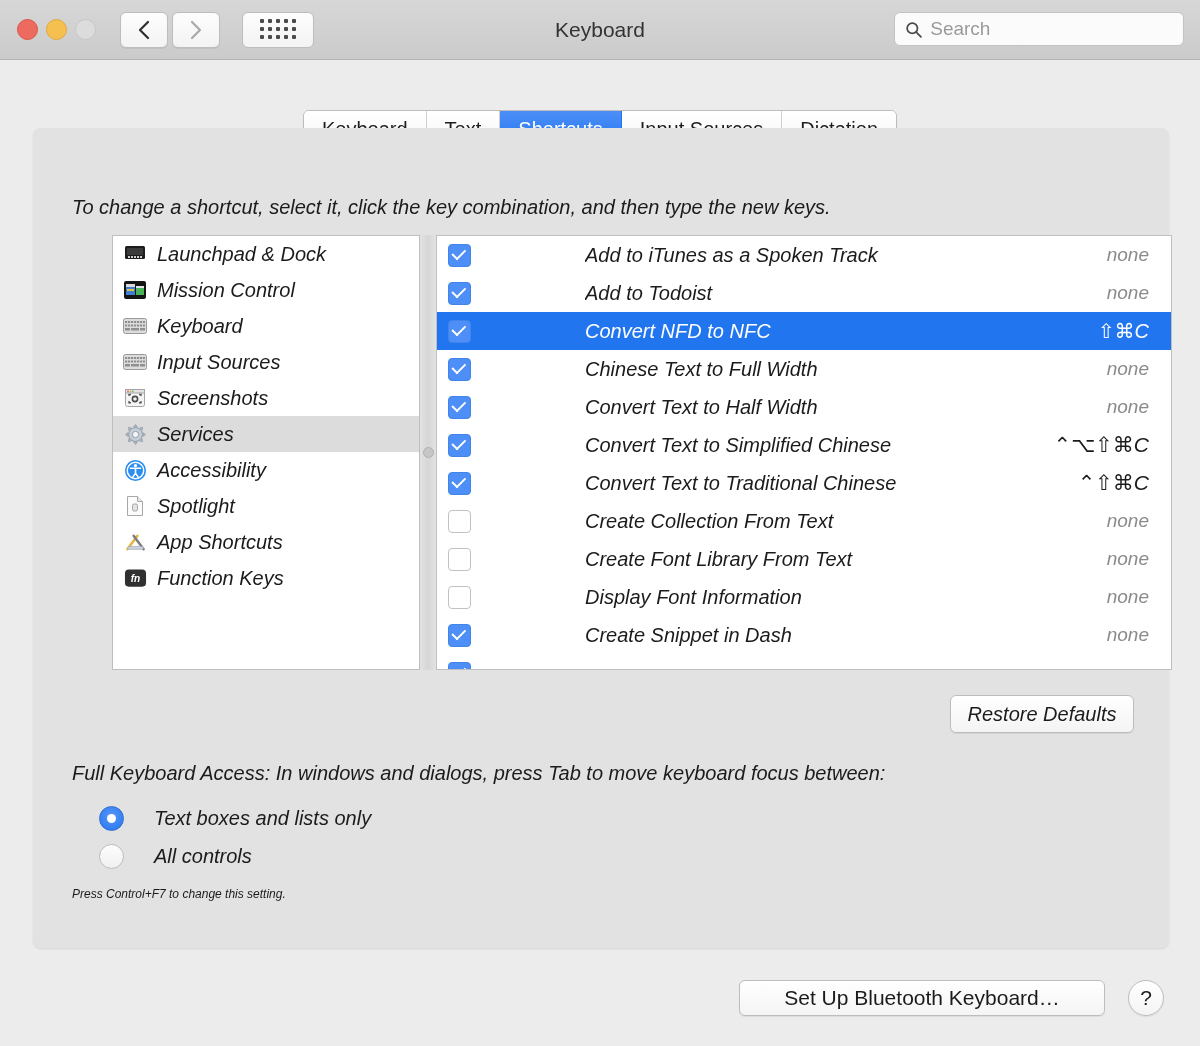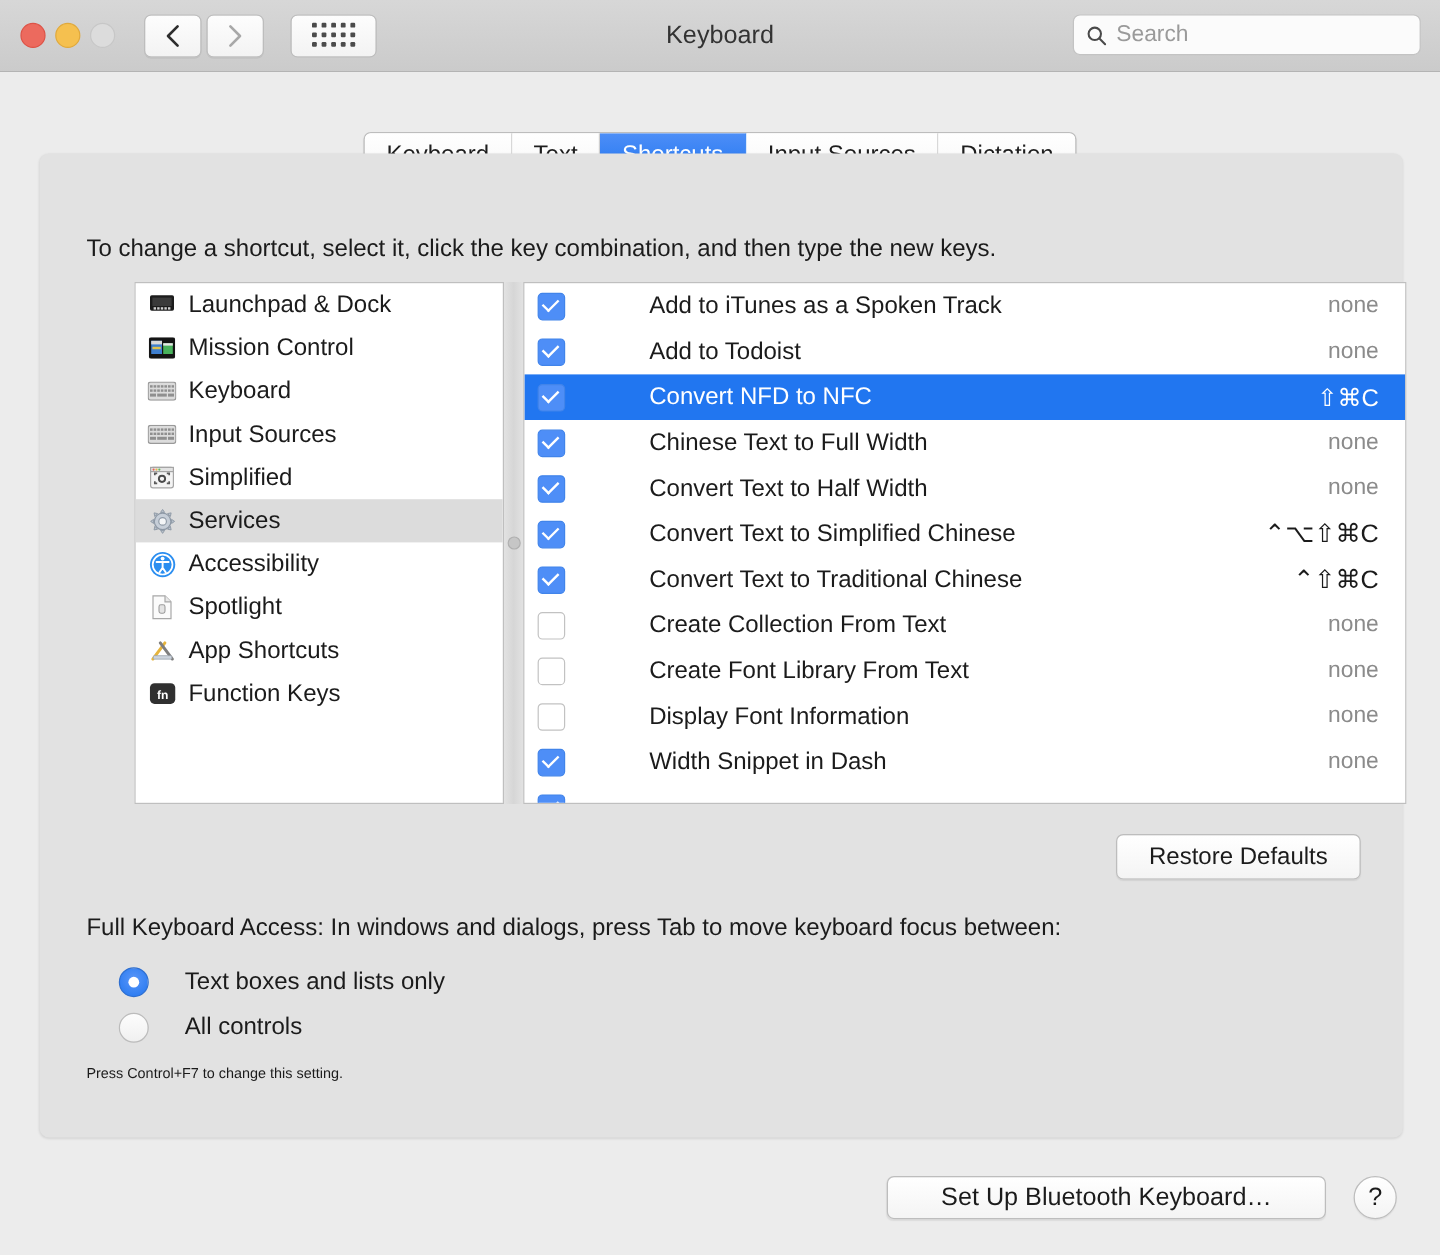--- a/index.html
+++ b/index.html
@@ -97,20 +97,21 @@
     border-right-color: #2176f0;
   }
 
   
   .panel {
     position: absolute;
     left: 33px; top: 128px; width: 1136px; height: 820px;
     background: #e2e2e2;
     border-radius: 8px;
     box-shadow: 0 1px 2px rgba(0,0,0,.10);
+    font-style: italic;
   }
 
   .hint {
     position: absolute; left: 39px; top: 68px;
     font-size: 20px; color: #1b1b1b; white-space: nowrap;
   }
 
   
   .lists { position: absolute; left: 39px; top: 107px; display: flex; padding-left: 40px; }
 
@@ -158,41 +159,41 @@
     width: 23px; height: 23px; border-radius: 4px;
     border: 1px solid #c2c2c2; background: #fff;
     display: flex; align-items: center; justify-content: center;
   }
   .cb.on { background: #4e8ef7; border-color: #4184ea; }
   .cb.on::after {
     content: ""; width: 11px; height: 6px;
     border-left: 2.5px solid #fff; border-bottom: 2.5px solid #fff;
     transform: rotate(-45deg) translate(1px,-2px);
   }
-  .sc-name { flex: 1 1 auto; white-space: nowrap; overflow: hidden; }
+  .sc-name { flex: 1 1 auto; white-space: nowrap; overflow: hidden; margin-left: 44px; }
   .sc-key {
     flex: 0 0 auto; padding-right: 22px; text-align: right;
     font-size: 19px; color: #8b8b8b;
   }
   .sc-row.selected .sc-key { color: #fff; font-size: 20px; }
   .sc-key.has { color: #1b1b1b; font-size: 21px; }
 
   
   .btn {
     background: linear-gradient(to bottom,#ffffff,#f4f4f4);
     border: 1px solid #bdbdbd;
     border-radius: 6px;
     font-family: inherit;
     color: #1b1b1b;
     display: flex; align-items: center; justify-content: center;
     box-shadow: 0 1px 1px rgba(0,0,0,.07);
   }
   .restore {
     position: absolute; right: 35px; top: 567px;
-    width: 204px; height: 38px; font-size: 20px;
+    width: 184px; height: 38px; font-size: 20px;
   }
 
   
   .fka {
     position: absolute; left: 39px; top: 634px;
     font-size: 20px; color: #1b1b1b; white-space: nowrap;
   }
   .radio-row {
     position: absolute; left: 66px;
     display: flex; align-items: center; gap: 30px;
@@ -400,21 +401,21 @@
               <circle cx="8.8" cy="3.3" r="0.9" fill="#62b95a"></circle>
             <g fill="none" stroke="#5a5a5a" stroke-width="1.4">
               <path d="M5 8 V6.5 H7"></path>
                 <path d="M17 8 V6.5 H15"></path>
                 <path d="M5 13 V14.8 H7"></path>
                 <path d="M17 13 V14.8 H15"></path>
             </g>
             <circle cx="11" cy="11" r="2.6" fill="none" stroke="#4a4a4a" stroke-width="1.6"></circle>
           </svg>
         </span>
-        <span>Simplified</span>
+        <span>Screenshots</span>
       </div>
 
       <div class="side-row selected">
         <span class="side-ico">
           <svg width="23" height="23" viewBox="0 0 24 24">
             <g fill="#b9c2cc" stroke="#8d98a5" stroke-width="0.8">
               <path d="M12 1.6 l1.8 2.6 h-3.6 z"></path>
                 <path d="M12 22.4 l-1.8 -2.6 h3.6 z"></path>
               <path d="M1.6 12 l2.6 -1.8 v3.6 z"></path>
                 <path d="M22.4 12 l-2.6 1.8 v-3.6 z"></path>
@@ -560,21 +561,21 @@
           <span class="cb"></span>
         </span>
         <span class="sc-name">Display Font Information</span>
         <span class="sc-key">none</span>
       </div>
 
       <div class="sc-row">
         <span class="sc-check">
           <span class="cb on"></span>
         </span>
-        <span class="sc-name">Width Snippet in Dash</span>
+        <span class="sc-name">Create Snippet in Dash</span>
         <span class="sc-key">none</span>
       </div>
 
       <div class="sc-row">
         <span class="sc-check">
           <span class="cb on"></span>
         </span>
         <span class="sc-name"></span>
         <span class="sc-key"></span>
       </div>

